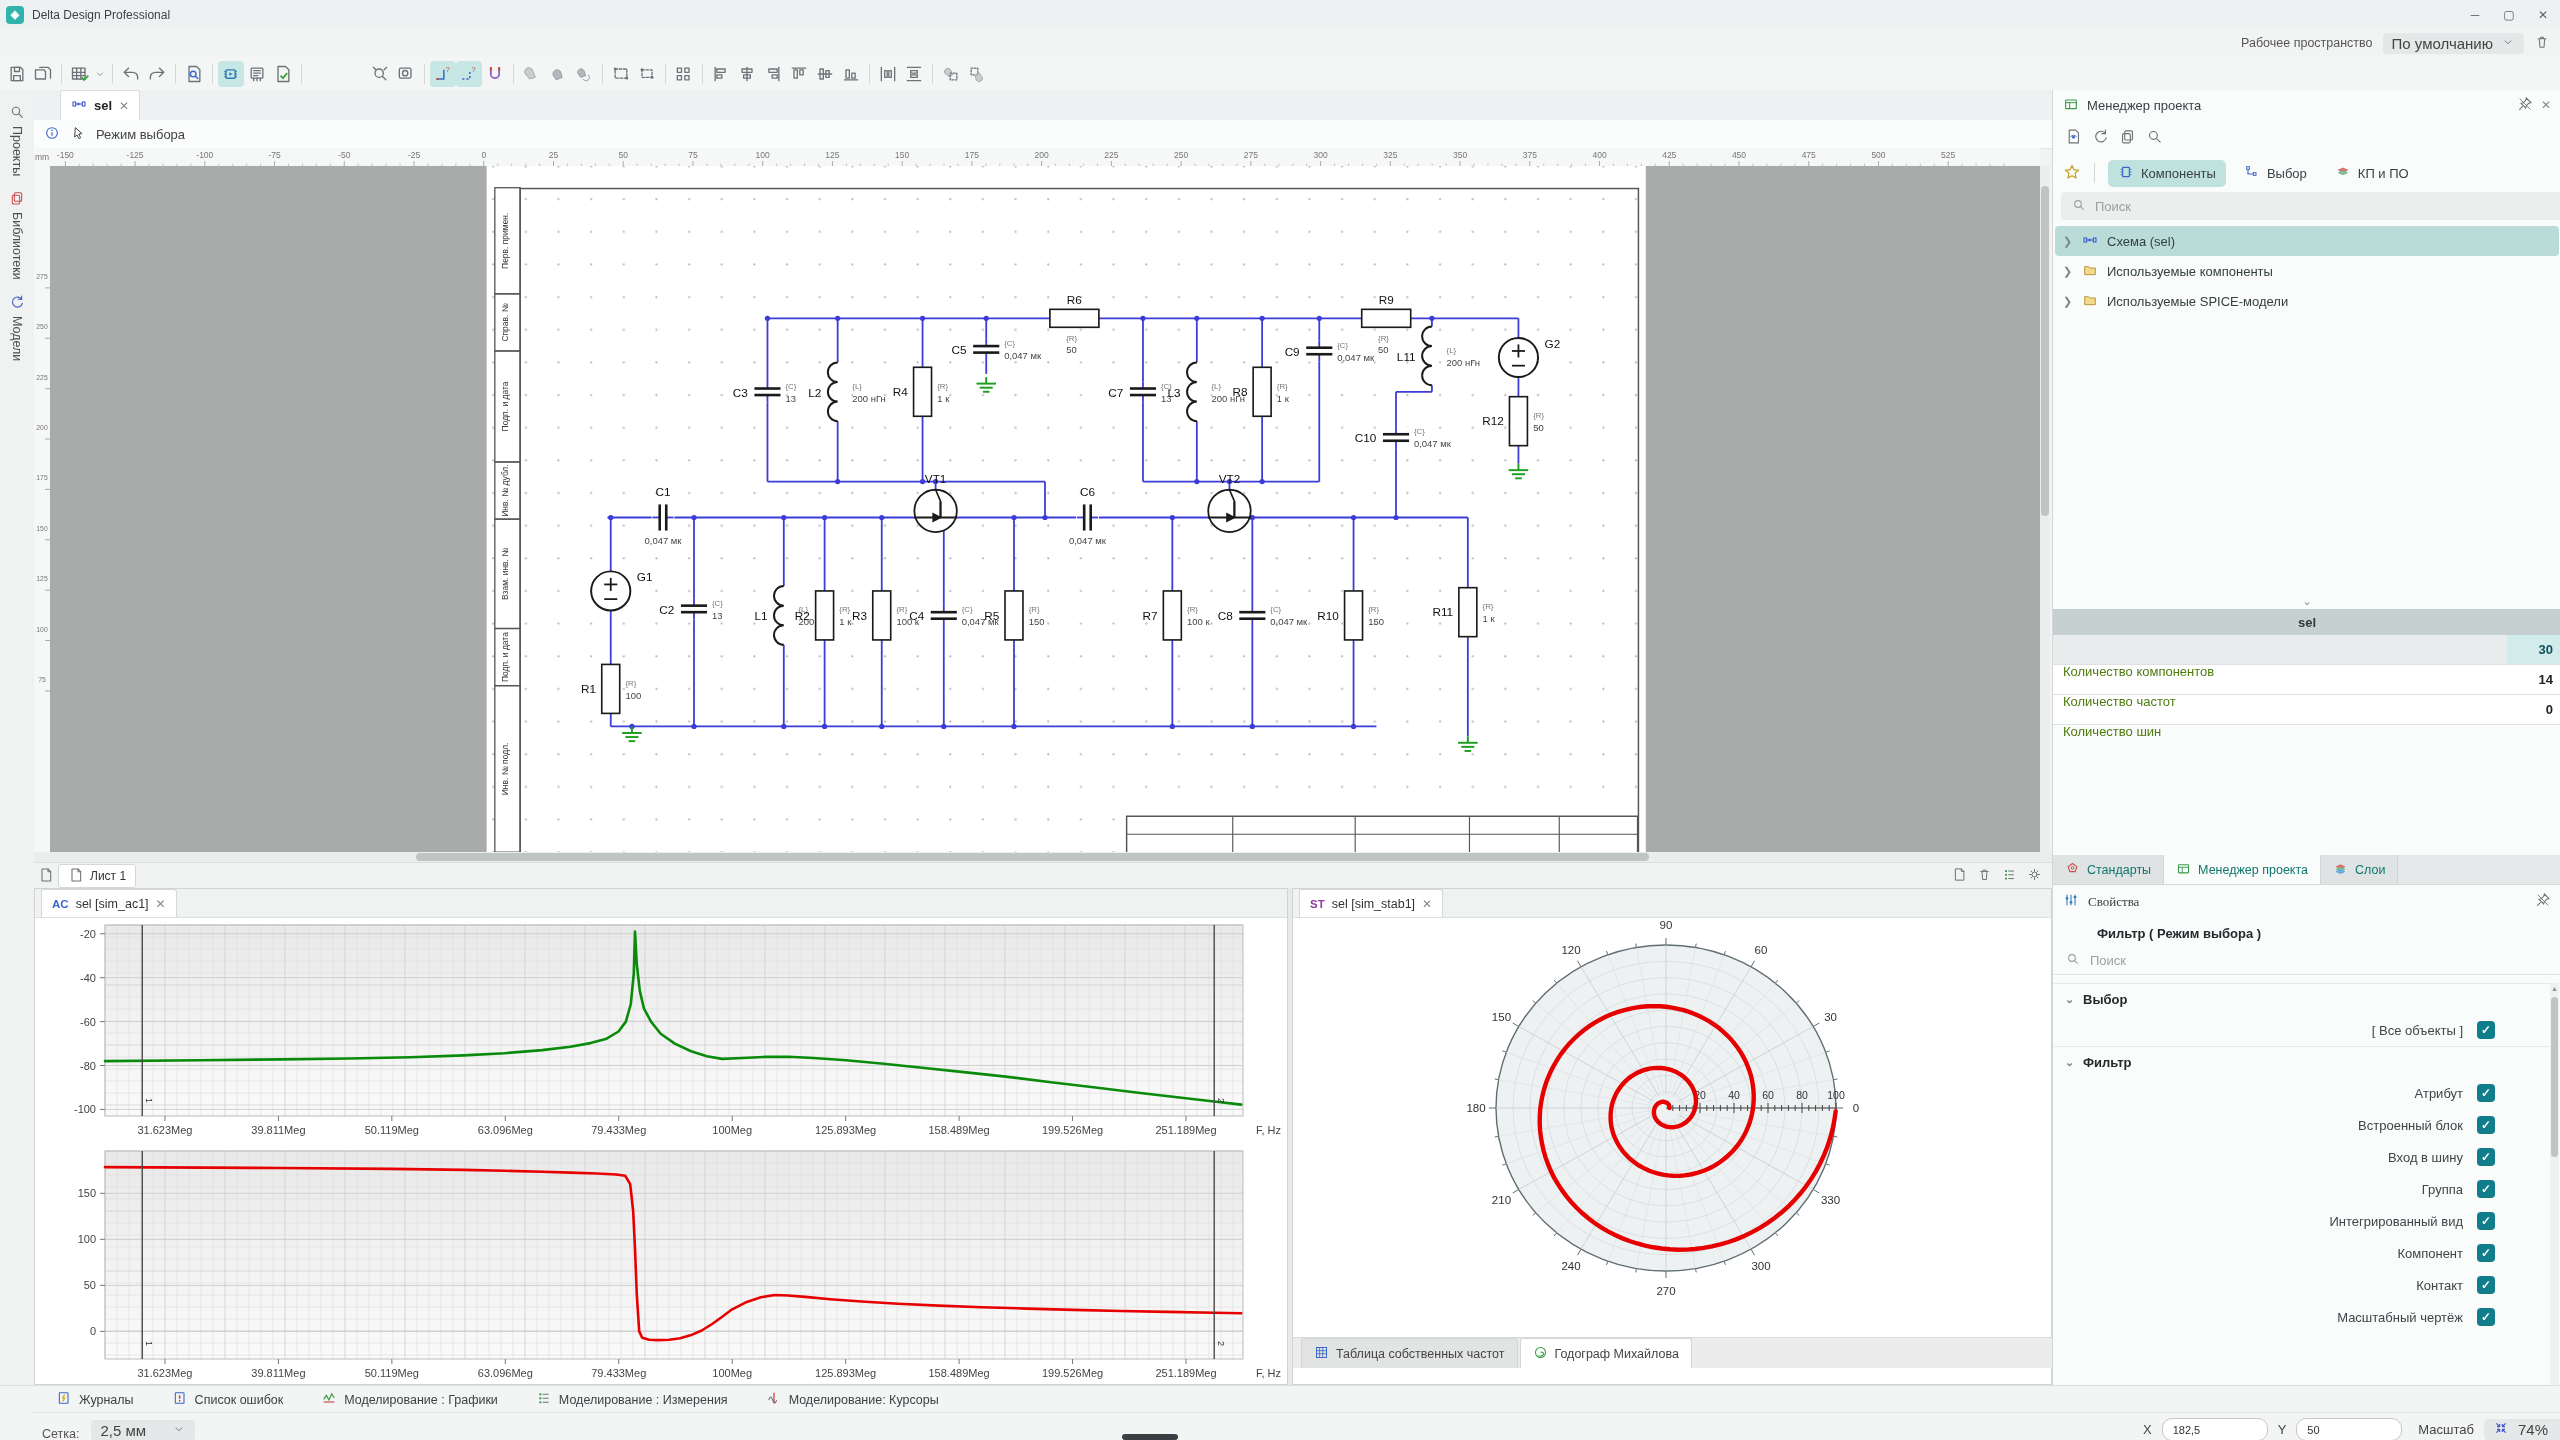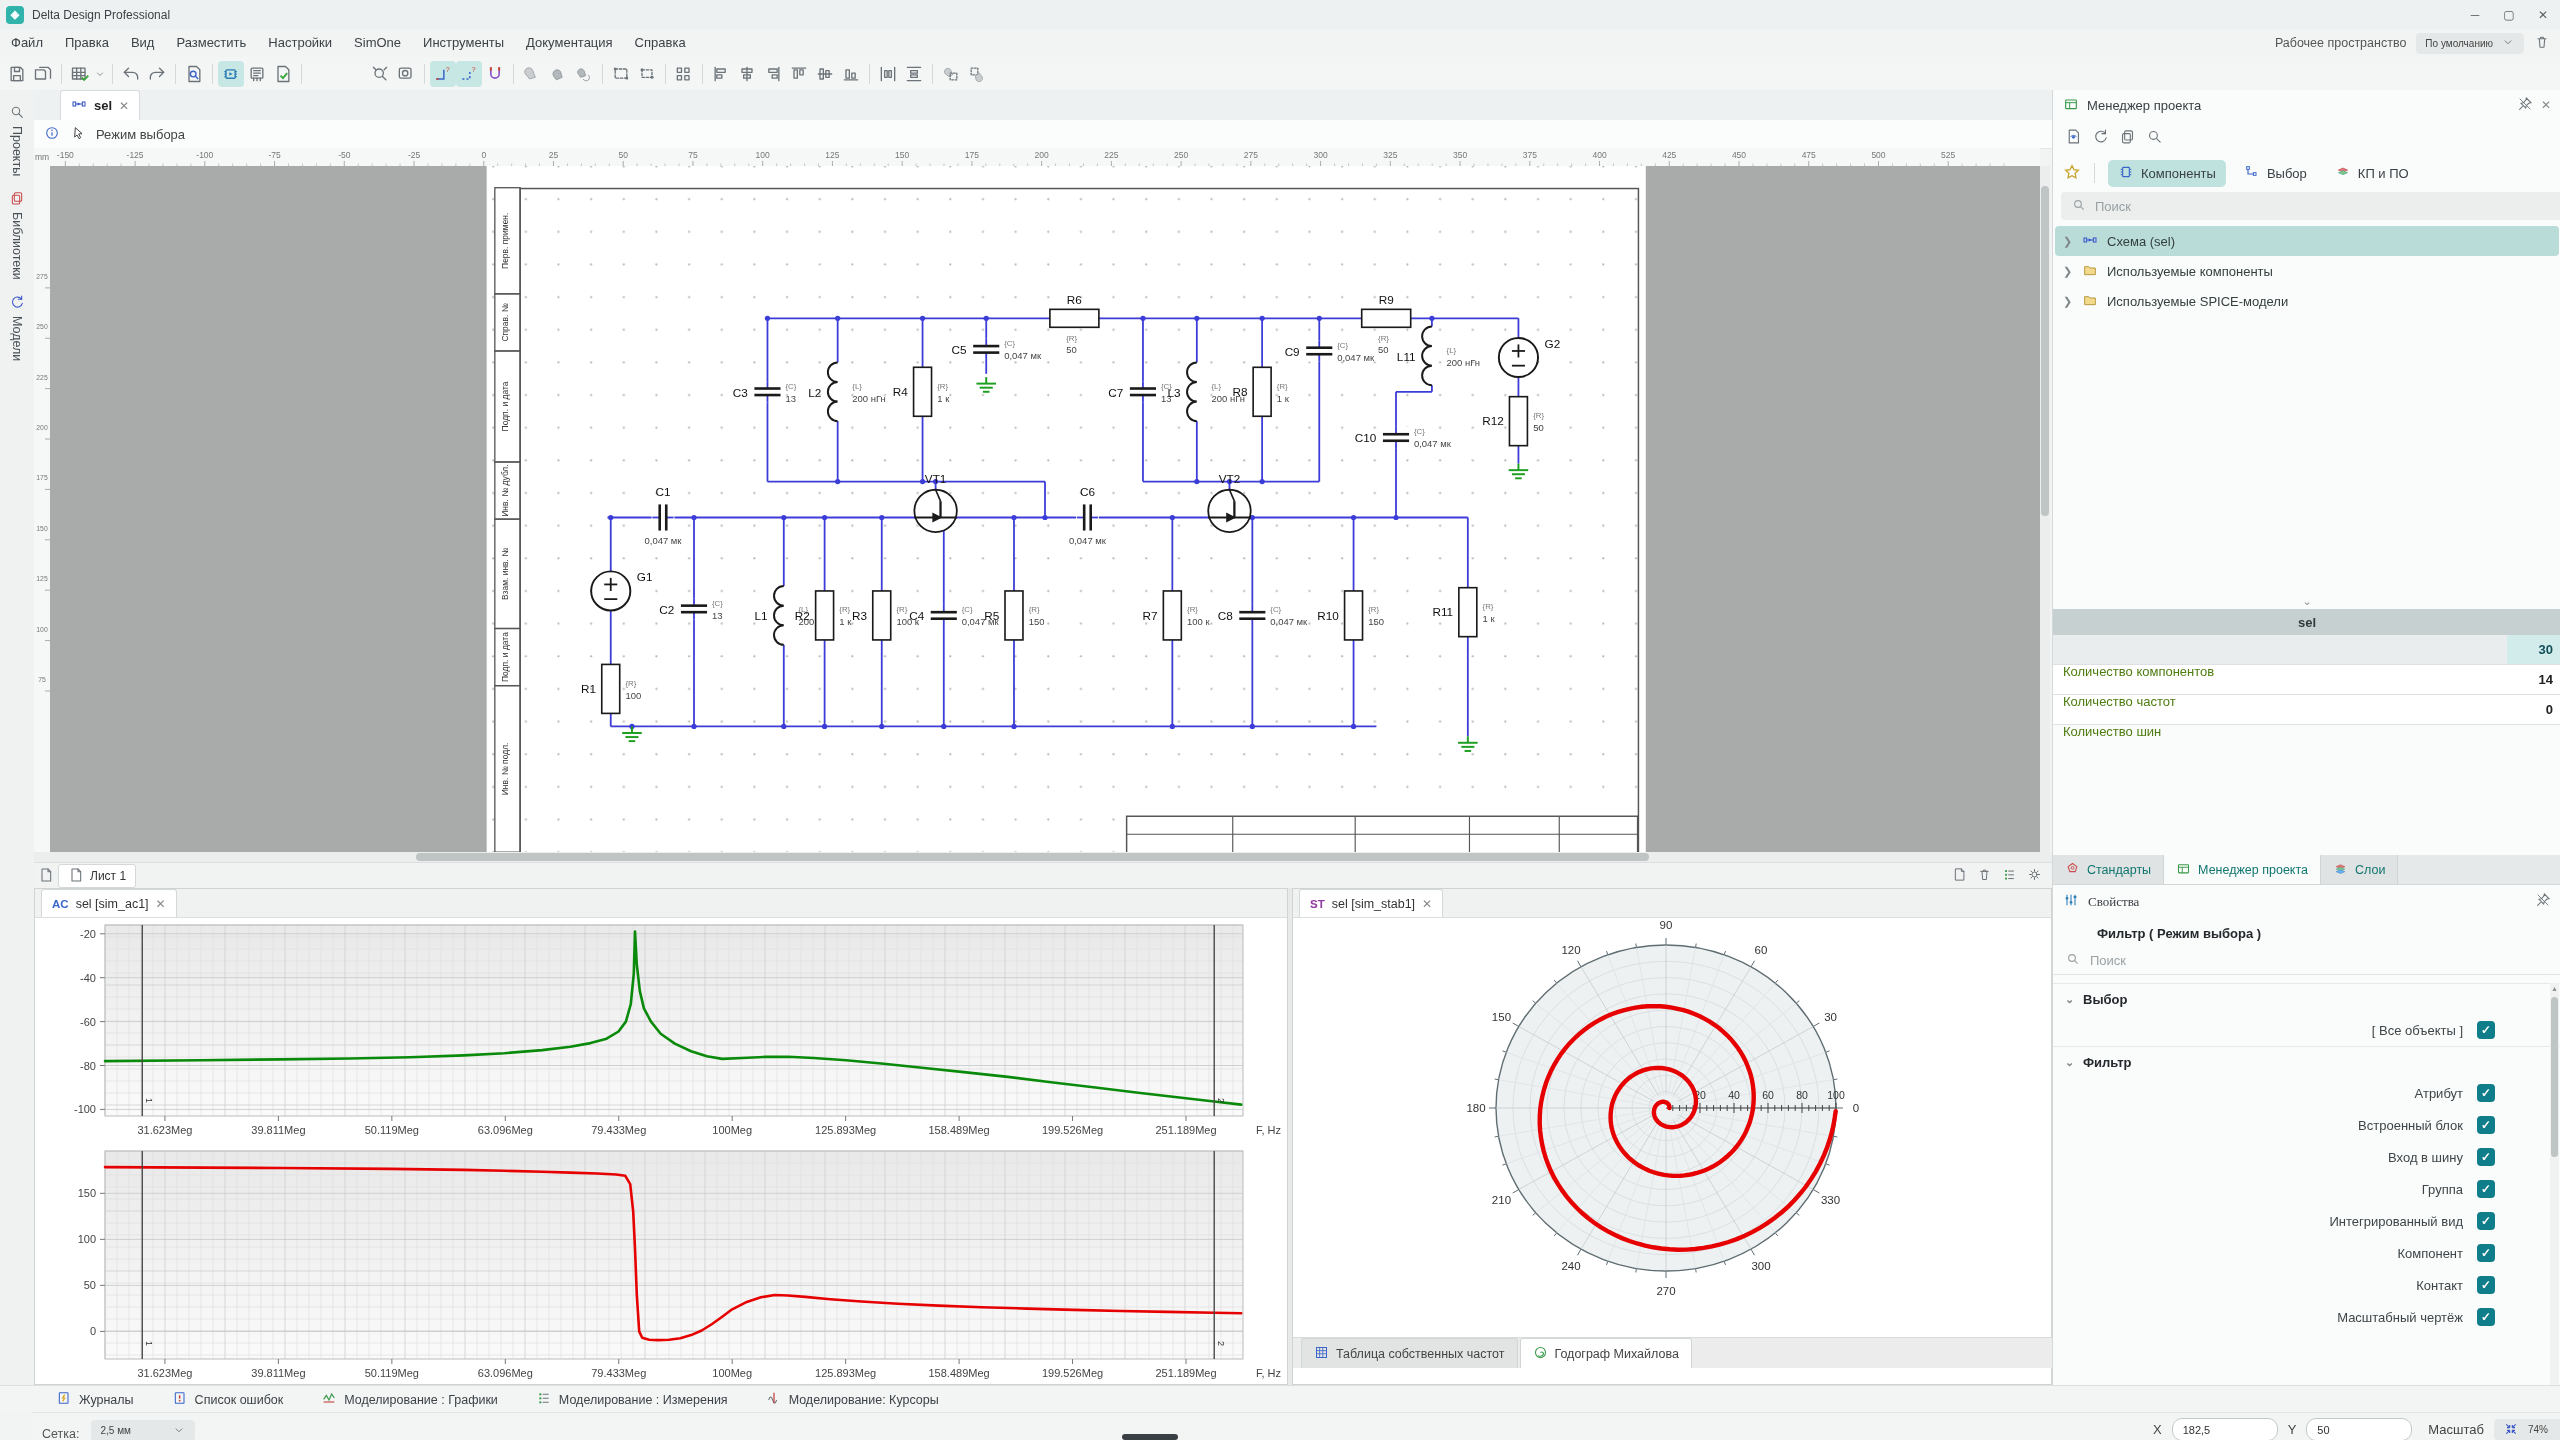--- a/index.html
+++ b/index.html
@@ -7,21 +7,21 @@
   .abs{position:absolute;}
   .flex{display:flex;align-items:center;}
   
   #titlebar{left:0;top:0;width:2560px;height:29px;background:#eef1f1;border-bottom:1px solid #e0e3e3;}
   #title-text{font-size:12px;color:#3c4246;margin-left:8px;}
   .winbtn{width:34px;height:28px;display:flex;align-items:center;justify-content:center;color:#5a6166;font-size:12px;}
   #menubar{left:0;top:29px;width:2560px;height:28px;background:#f2f4f4;}
   .mitem{padding:0 11px;line-height:28px;color:#3c4246;font-size:13px;}
   #workspace{position:absolute;right:10px;top:0;height:28px;}
   #workspace .lbl{color:#555;font-size:12.5px;margin-right:10px;}
-  .pill{background:#e5e8e8;border-radius:4px;height:21px;display:flex;align-items:center;padding:0 9px;font-size:10px;color:#444;gap:8px;}
+  .pill{background:#e5e8e8;border-radius:4px;height:21px;display:flex;align-items:center;padding:0 9px;font-size:15px;color:#444;gap:8px;}
   #toolbar{left:0;top:57px;width:2560px;height:33px;background:#f4f6f6;border-bottom:1px solid #dcdfdf;padding-left:4px;}
   .tbi{width:26px;height:26px;border-radius:4px;display:flex;align-items:center;justify-content:center;}
   .tbi.active{background:#c7e7e4;}
   .tbsep{width:1px;height:20px;background:#d4d8d8;margin:0 5px;}
   
   #leftstrip{left:0;top:90px;width:34px;height:1295px;background:#f0f2f2;border-right:1px solid #dcdfdf;}
   .vtab{display:flex;flex-direction:column;align-items:center;gap:6px;margin-top:14px;}
   .vtab span{writing-mode:vertical-rl;font-size:12.5px;color:#4a5156;}
   
   #edittabs{left:34px;top:90px;width:2018px;height:30px;background:#eef1f1;border-bottom:1px solid #e0e3e3;}
@@ -104,31 +104,20 @@
   <div id="titlebar" class="abs flex">
     <span id="applogo" style="margin-left:6px;width:18px;height:18px;border-radius:4px;background:#2fb3ab;display:inline-flex;align-items:center;justify-content:center;color:#fff;font-size:11px;font-weight:bold;">◈</span>
     <span id="title-text">Delta Design Professional</span>
     <span style="flex:1"></span>
     <span class="winbtn">─</span>
     <span class="winbtn">▢</span>
     <span class="winbtn">✕</span>
   </div>
 
   <div id="menubar" class="abs flex">
-    <span id="menu-items" class="flex">
-        <span class="mitem">Файл</span>
-        <span class="mitem">Правка</span>
-        <span class="mitem">Вид</span>
-        <span class="mitem">Разместить</span>
-        <span class="mitem">Настройки</span>
-        <span class="mitem">SimOne</span>
-        <span class="mitem">Инструменты</span>
-        <span class="mitem">Документация</span>
-        <span class="mitem">Справка</span>
-      </span>
     <span id="workspace" class="flex">
       <span class="lbl">Рабочее пространство</span>
       <span class="pill">
           <span>По умолчанию</span>
           <span class="icon-slot"><svg width="14" height="14" viewBox="0 0 24 24">
               <path d="M7 10l5 5 5-5" fill="none" stroke="#6b7378" stroke-width="1.6" stroke-linecap="round" stroke-linejoin="round"></path>
             </svg></span>
         </span>
       <span class="icon-slot" style="margin-left:10px"><svg width="16" height="16" viewBox="0 0 24 24">
             <path d="M6 7h12M10 7V5h4v2M8 7l1 13h6l1-13" fill="none" stroke="#6b7378" stroke-width="1.6" stroke-linecap="round" stroke-linejoin="round"></path>

